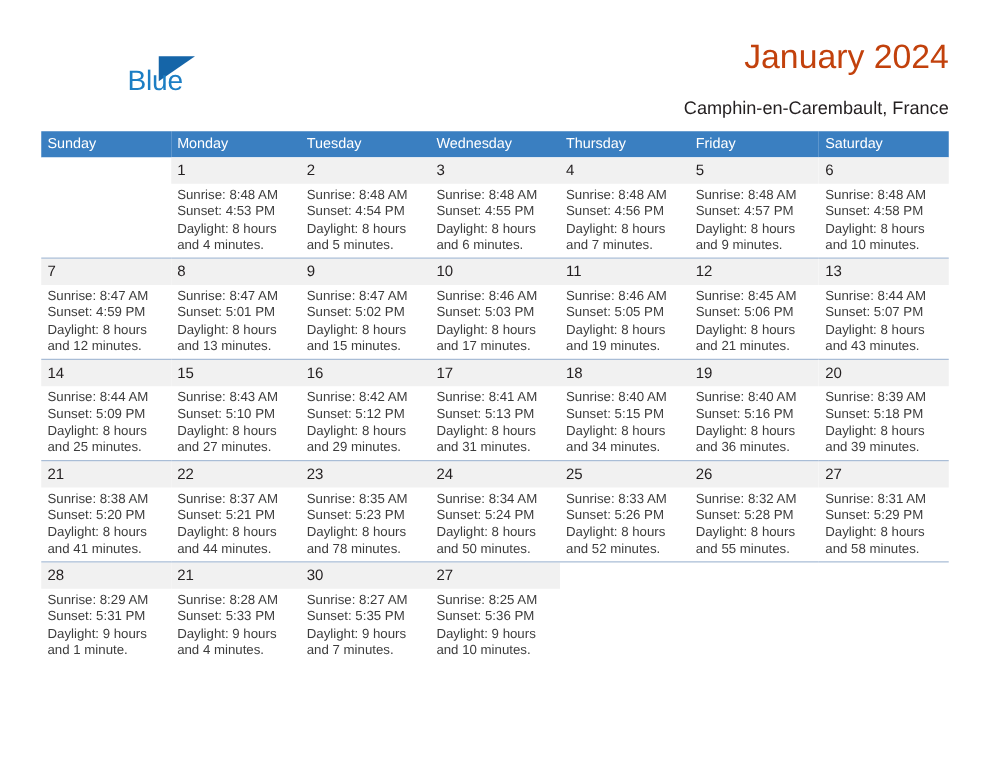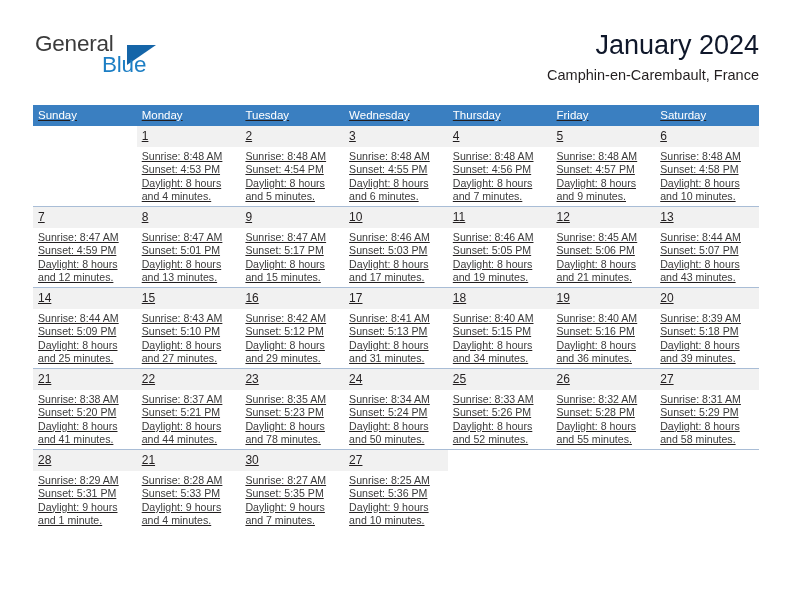--- a/index.html
+++ b/index.html
@@ -70,41 +70,40 @@
 
   .title-block {
     position: absolute;
     right: 0;
     top: 0;
     text-align: right;
   }
   .cal-title {
     font-size: 27px;
     font-weight: normal;
-    color: #0f172a;
+    color: #c2410c;
     line-height: 34px;
     white-space: nowrap;
   }
   .cal-subtitle {
-    margin-top: 4px;
+    margin-top: 16px;
     font-size: 14.5px;
     color: #231f20;
     line-height: 18px;
     white-space: nowrap;
   }
 
   
   .calendar {
     position: absolute;
     left: 33px;
     top: 105px;
     width: 726px;
     border-collapse: collapse;
     table-layout: fixed;
-    text-decoration: underline;
   }
 
   .calendar th {
     background: #3a7fc1;
     color: #ffffff;
     font-size: 11.5px;
     font-weight: normal;
     text-align: left;
     padding: 4px 0 5px 5px;
     height: 11px;
@@ -155,21 +154,20 @@
   }
 </style>
 </head>
 <body>
 
 <div class="page">
 
   <div class="header">
 
     <div class="brand">
-      <span class="brand-general">General</span>
       <span class="brand-triangle"></span>
       <span class="brand-blue">Blue</span>
     </div>
 
     <div class="title-block">
       <div class="cal-title">January 2024</div>
       <div class="cal-subtitle">Camphin-en-Carembault, France</div>
     </div>
 
   </div>
@@ -262,21 +260,21 @@
               <div>Sunrise: 8:47 AM</div>
               <div>Sunset: 5:01 PM</div>
               <div>Daylight: 8 hours</div>
               <div>and 13 minutes.</div>
             </div>
           </td>
           <td class="">
             <span class="daynum">9</span>
             <div class="lines">
               <div>Sunrise: 8:47 AM</div>
-              <div>Sunset: 5:17 PM</div>
+              <div>Sunset: 5:02 PM</div>
               <div>Daylight: 8 hours</div>
               <div>and 15 minutes.</div>
             </div>
           </td>
           <td class="">
             <span class="daynum">10</span>
             <div class="lines">
               <div>Sunrise: 8:46 AM</div>
               <div>Sunset: 5:03 PM</div>
               <div>Daylight: 8 hours</div>

